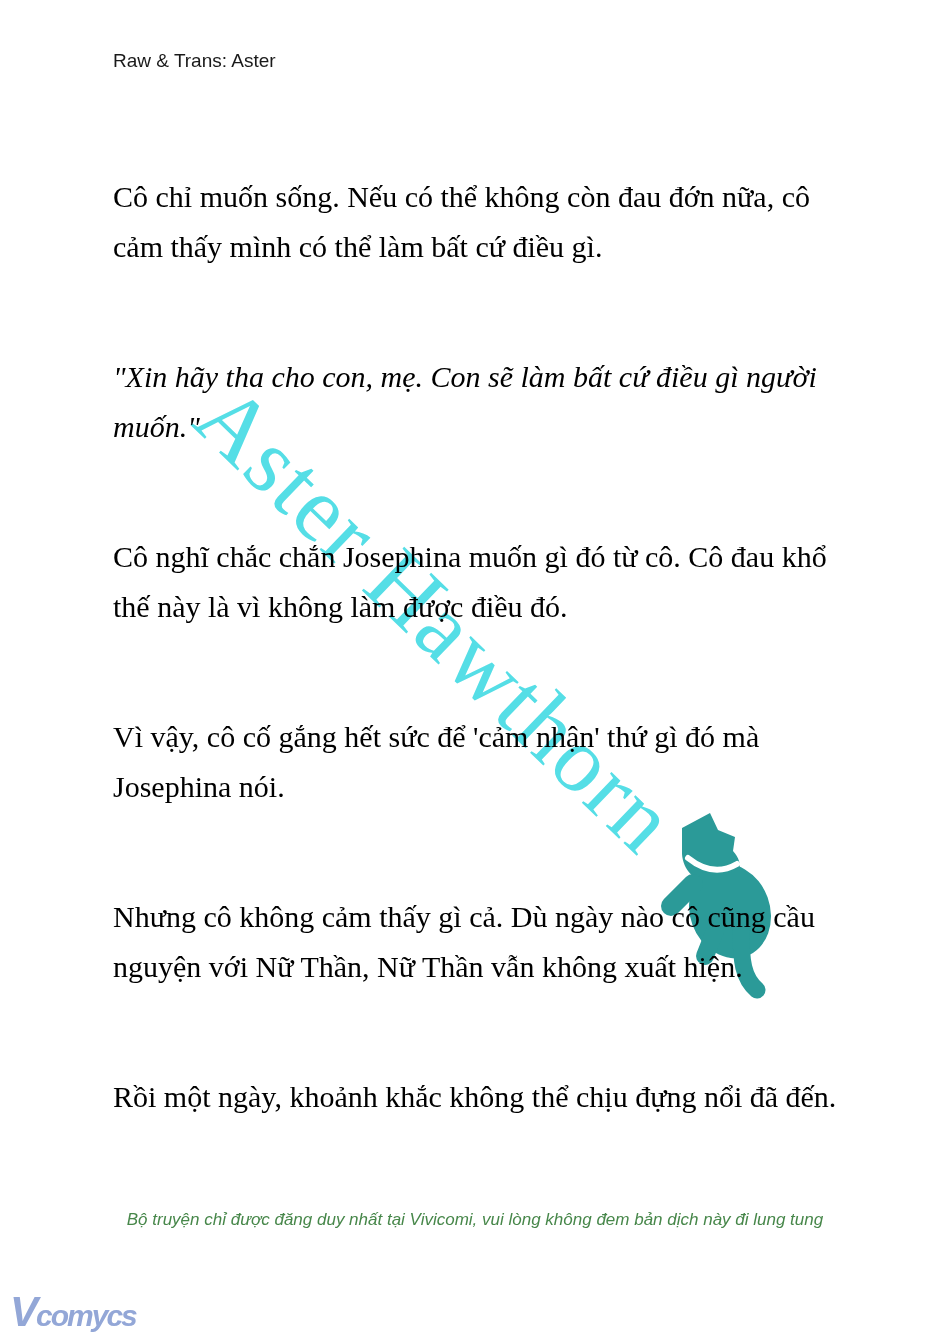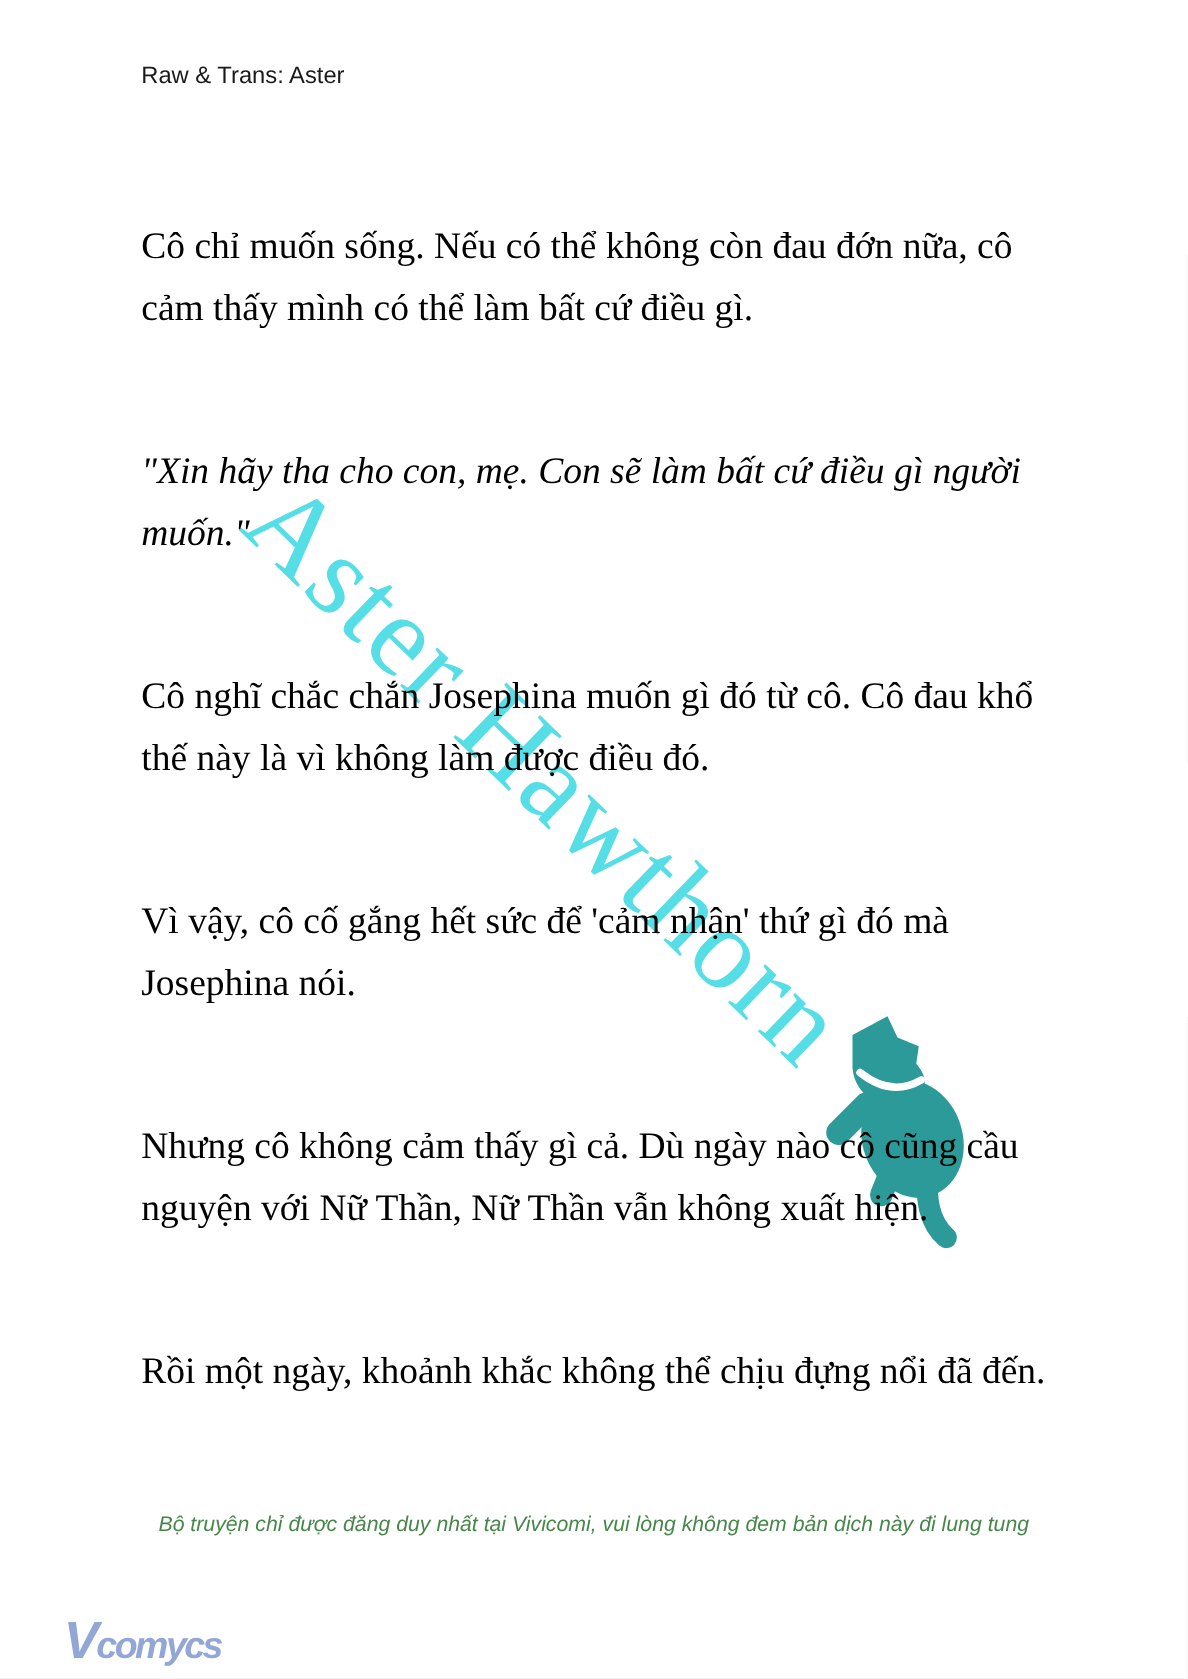--- a/index.html
+++ b/index.html
@@ -63,21 +63,20 @@
   }
   .logo{
     position:absolute;
     left:10px;top:1288px;
     font-family:"Liberation Sans", sans-serif;
     font-style:italic;
     font-weight:bold;
     font-size:30px;
     letter-spacing:-2px;
     z-index:3;
-    margin-left:41px;
   }
   .logo::first-letter{
     font-size:42px;
   }
 </style>
 </head>
 <body>
 
 <div class="page">
 

